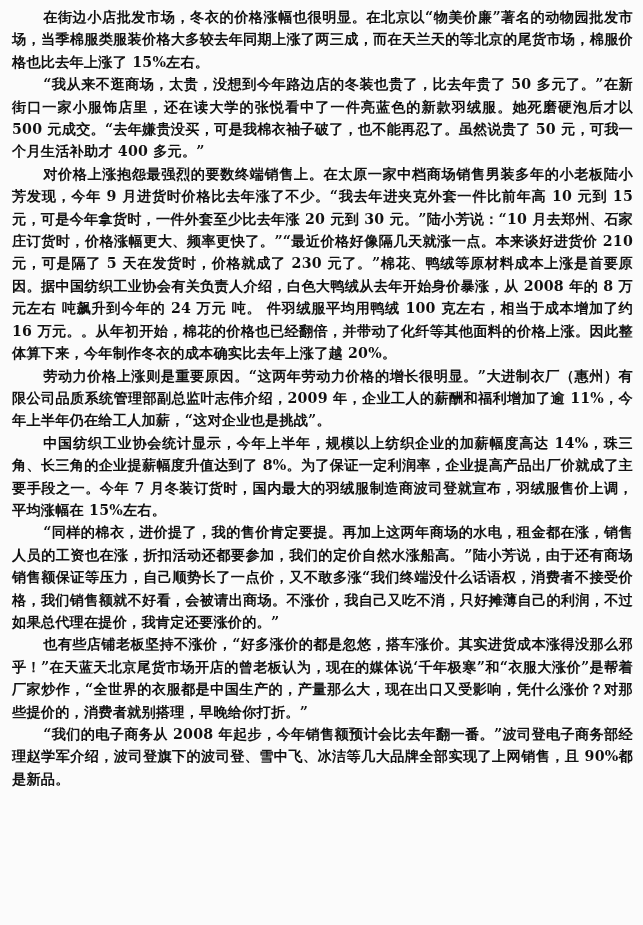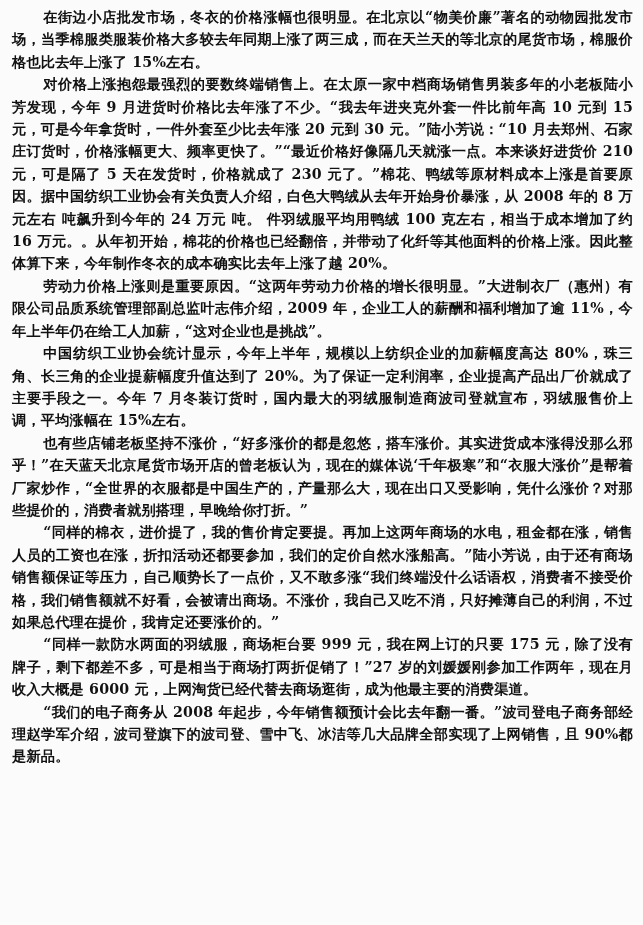--- a/index.html
+++ b/index.html
@@ -23,22 +23,22 @@
     text-align: justify;
     text-justify: inter-ideograph;
   }
 </style>
 </head>
 <body>
 
 <div id="doc">
   <div>
     <p class="para">在街边小店批发市场，冬衣的价格涨幅也很明显。在北京以“物美价廉”著名的动物园批发市场，当季棉服类服装价格大多较去年同期上涨了两三成，而在天兰天的等北京的尾货市场，棉服价格也比去年上涨了 15%左右。</p>
+    <p class="para">“我从来不逛商场，太贵，没想到今年路边店的冬装也贵了，比去年贵了 50 多元了。”在新街口一家小服饰店里，还在读大学的张悦看中了一件亮蓝色的新款羽绒服。她死磨硬泡后才以 500 元成交。“去年嫌贵没买，可是我棉衣袖子破了，也不能再忍了。虽然说贵了 50 元，可我一个月生活补助才 400 多元。”</p>
     <p class="para">对价格上涨抱怨最强烈的要数终端销售上。在太原一家中档商场销售男装多年的小老板陆小芳发现，今年 9 月进货时价格比去年涨了不少。“我去年进夹克外套一件比前年高 10 元到 15 元，可是今年拿货时，一件外套至少比去年涨 20 元到 30 元。”陆小芳说：“10 月去郑州、石家庄订货时，价格涨幅更大、频率更快了。”“最近价格好像隔几天就涨一点。本来谈好进货价 210 元，可是隔了 5 天在发货时，价格就成了 230 元了。”棉花、鸭绒等原材料成本上涨是首要原因。据中国纺织工业协会有关负责人介绍，白色大鸭绒从去年开始身价暴涨，从 2008 年的 8 万元左右 吨飙升到今年的 24 万元 吨。 件羽绒服平均用鸭绒 100 克左右，相当于成本增加了约 16 万元。。从年初开始，棉花的价格也已经翻倍，并带动了化纤等其他面料的价格上涨。因此整体算下来，今年制作冬衣的成本确实比去年上涨了越 20%。</p>
     <p class="para">劳动力价格上涨则是重要原因。“这两年劳动力价格的增长很明显。”大进制衣厂（惠州）有限公司品质系统管理部副总监叶志伟介绍，2009 年，企业工人的薪酬和福利增加了逾 11%，今年上半年仍在给工人加薪，“这对企业也是挑战”。</p>
-    <p class="para">中国纺织工业协会统计显示，今年上半年，规模以上纺织企业的加薪幅度高达 80%，珠三角、长三角的企业提薪幅度升值达到了 20%。为了保证一定利润率，企业提高产品出厂价就成了主要手段之一。今年 7 月冬装订货时，国内最大的羽绒服制造商波司登就宣布，羽绒服售价上调，平均涨幅在 15%左右。</p>
+    <p class="para">中国纺织工业协会统计显示，今年上半年，规模以上纺织企业的加薪幅度高达 14%，珠三角、长三角的企业提薪幅度升值达到了 8%。为了保证一定利润率，企业提高产品出厂价就成了主要手段之一。今年 7 月冬装订货时，国内最大的羽绒服制造商波司登就宣布，羽绒服售价上调，平均涨幅在 15%左右。</p>
+    <p class="para">“同样的棉衣，进价提了，我的售价肯定要提。再加上这两年商场的水电，租金都在涨，销售人员的工资也在涨，折扣活动还都要参加，我们的定价自然水涨船高。”陆小芳说，由于还有商场销售额保证等压力，自己顺势长了一点价，又不敢多涨“我们终端没什么话语权，消费者不接受价格，我们销售额就不好看，会被请出商场。不涨价，我自己又吃不消，只好摊薄自己的利润，不过如果总代理在提价，我肯定还要涨价的。”</p>
     <p class="para">也有些店铺老板坚持不涨价，“好多涨价的都是忽悠，搭车涨价。其实进货成本涨得没那么邪乎！”在天蓝天北京尾货市场开店的曾老板认为，现在的媒体说‘千年极寒”和“衣服大涨价”是帮着厂家炒作，“全世界的衣服都是中国生产的，产量那么大，现在出口又受影响，凭什么涨价？对那些提价的，消费者就别搭理，早晚给你打折。”</p>
-    <p class="para">“同样的棉衣，进价提了，我的售价肯定要提。再加上这两年商场的水电，租金都在涨，销售人员的工资也在涨，折扣活动还都要参加，我们的定价自然水涨船高。”陆小芳说，由于还有商场销售额保证等压力，自己顺势长了一点价，又不敢多涨“我们终端没什么话语权，消费者不接受价格，我们销售额就不好看，会被请出商场。不涨价，我自己又吃不消，只好摊薄自己的利润，不过如果总代理在提价，我肯定还要涨价的。”</p>
-    <p class="para">“同样一款防水两面的羽绒服，商场柜台要 999 元，我在网上订的只要 175 元，除了没有牌子，剩下都差不多，可是相当于商场打两折促销了！”27 岁的刘媛媛刚参加工作两年，现在月收入大概是 6000 元，上网淘货已经代替去商场逛街，成为他最主要的消费渠道。</p>
     <p class="para">“我们的电子商务从 2008 年起步，今年销售额预计会比去年翻一番。”波司登电子商务部经理赵学军介绍，波司登旗下的波司登、雪中飞、冰洁等几大品牌全部实现了上网销售，且 90%都是新品。</p>
 
   </div>
 </div>
 
 </body></html>

